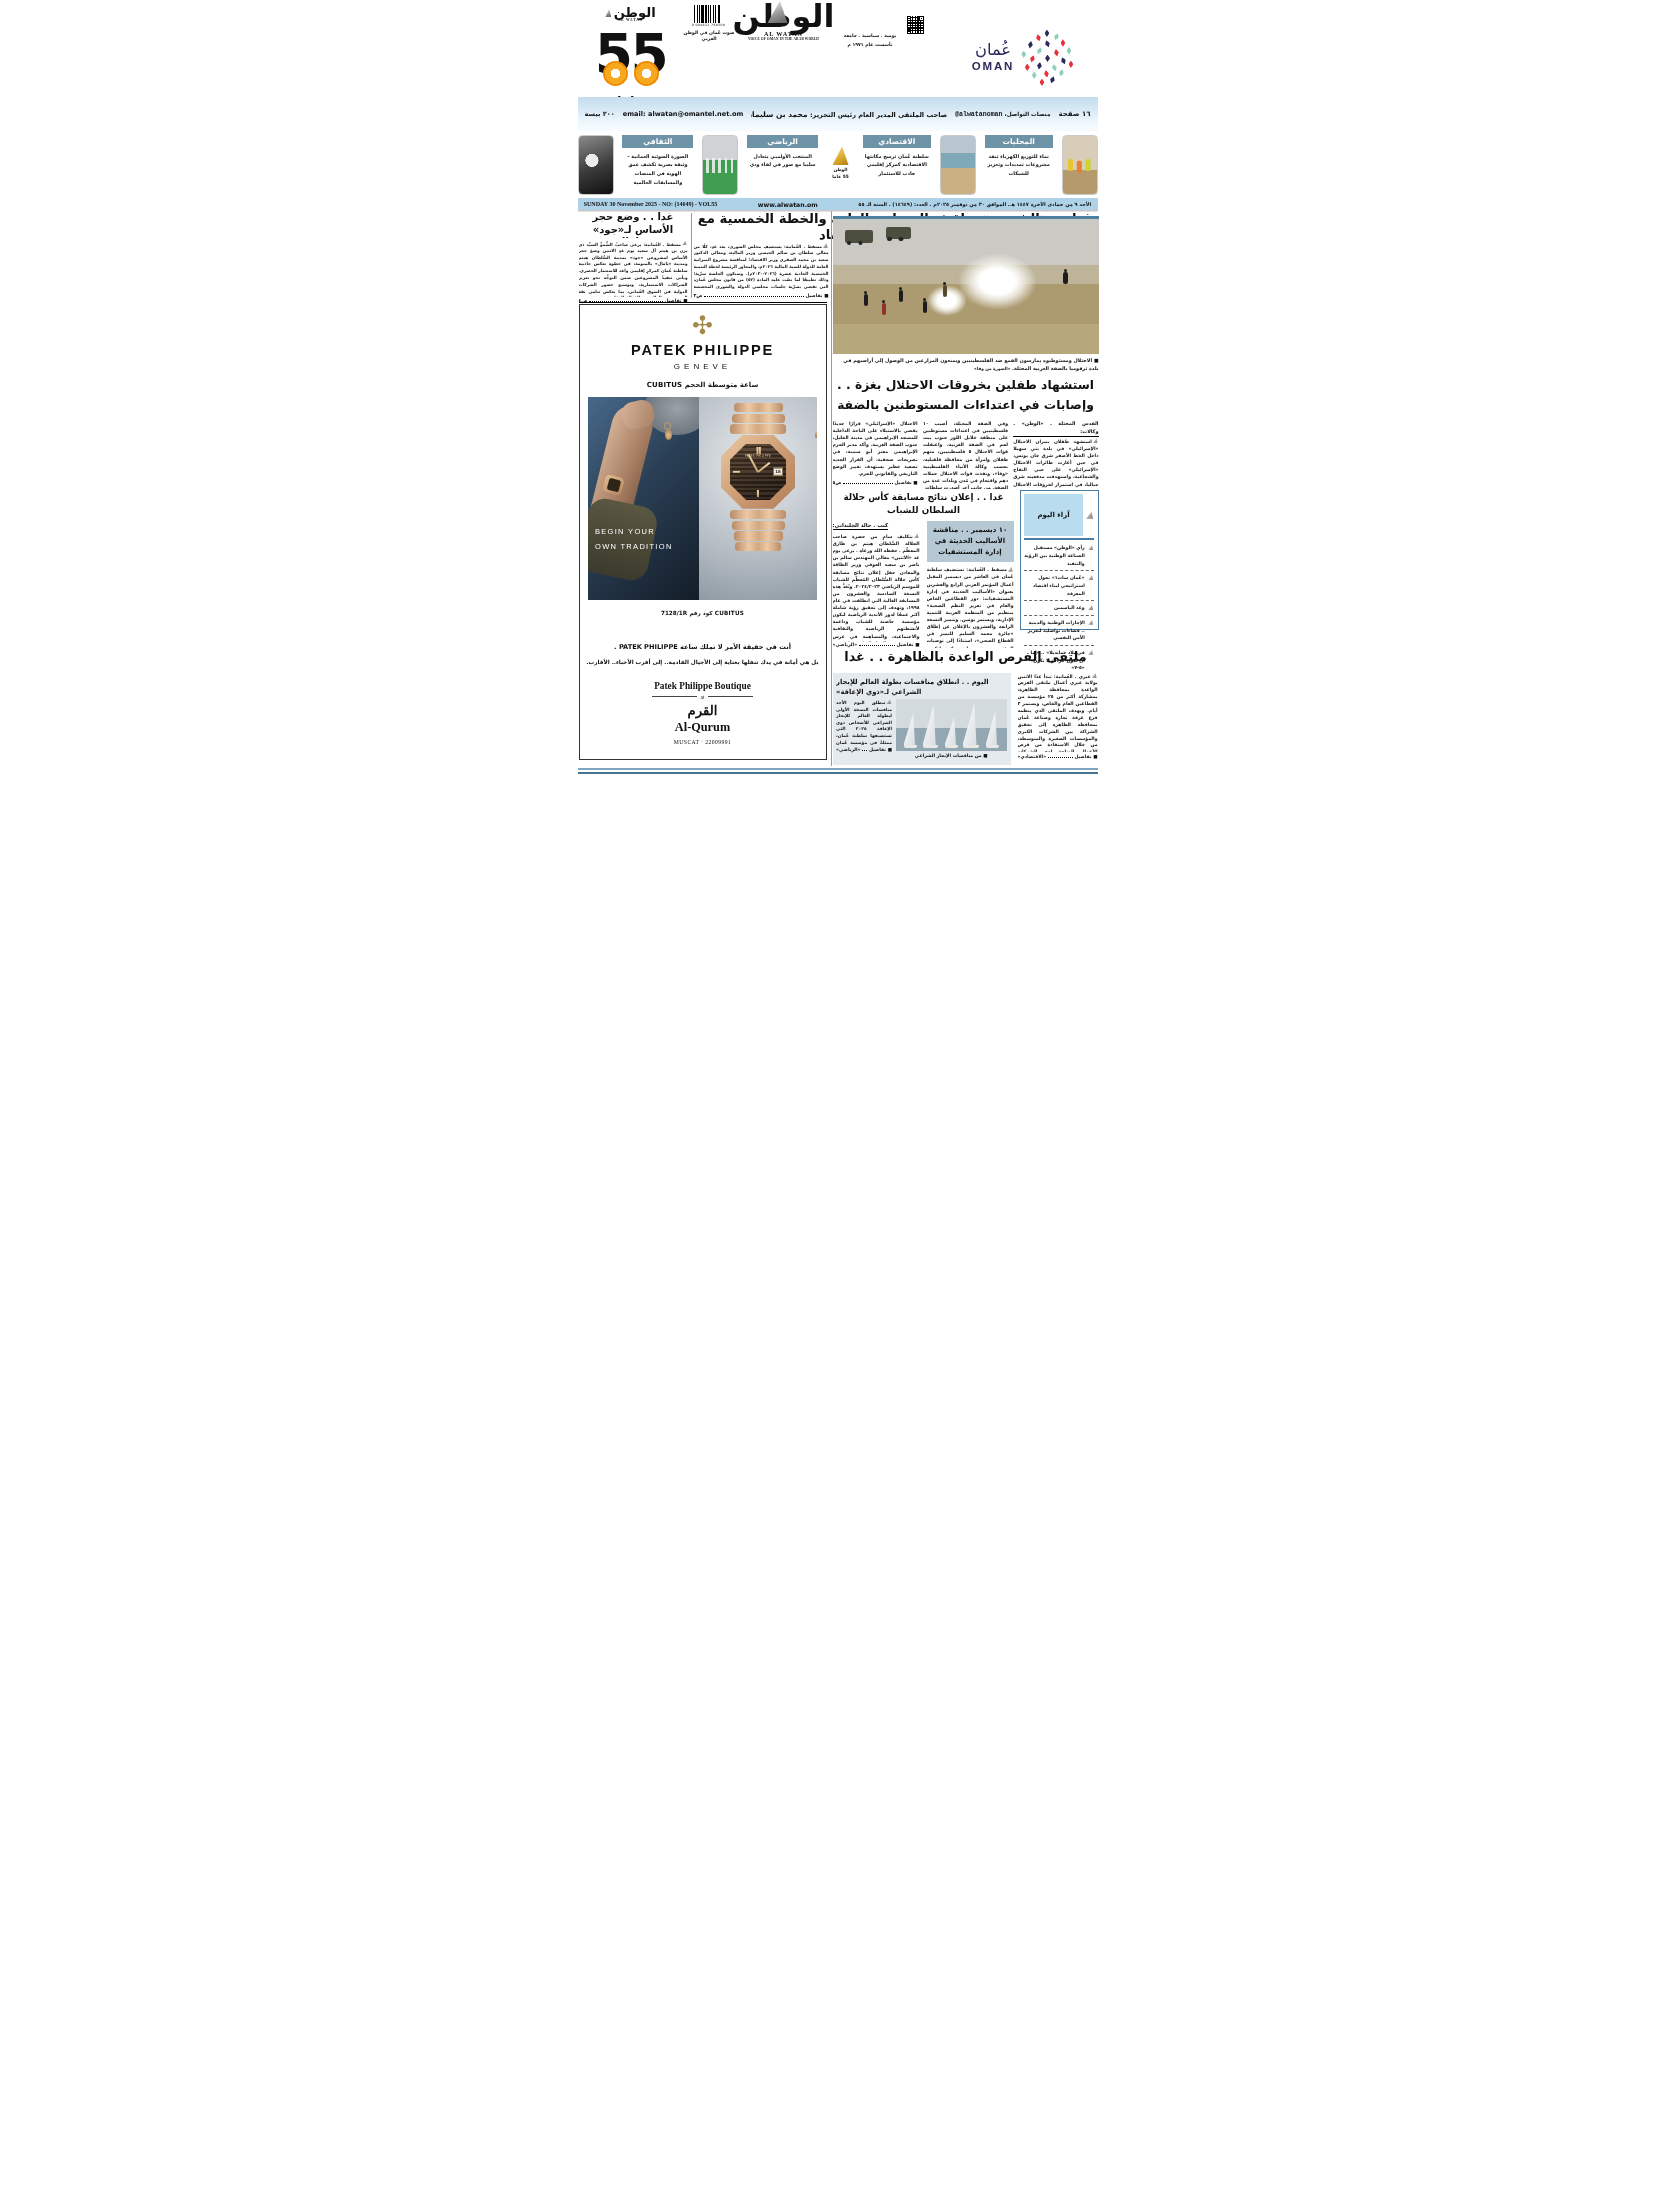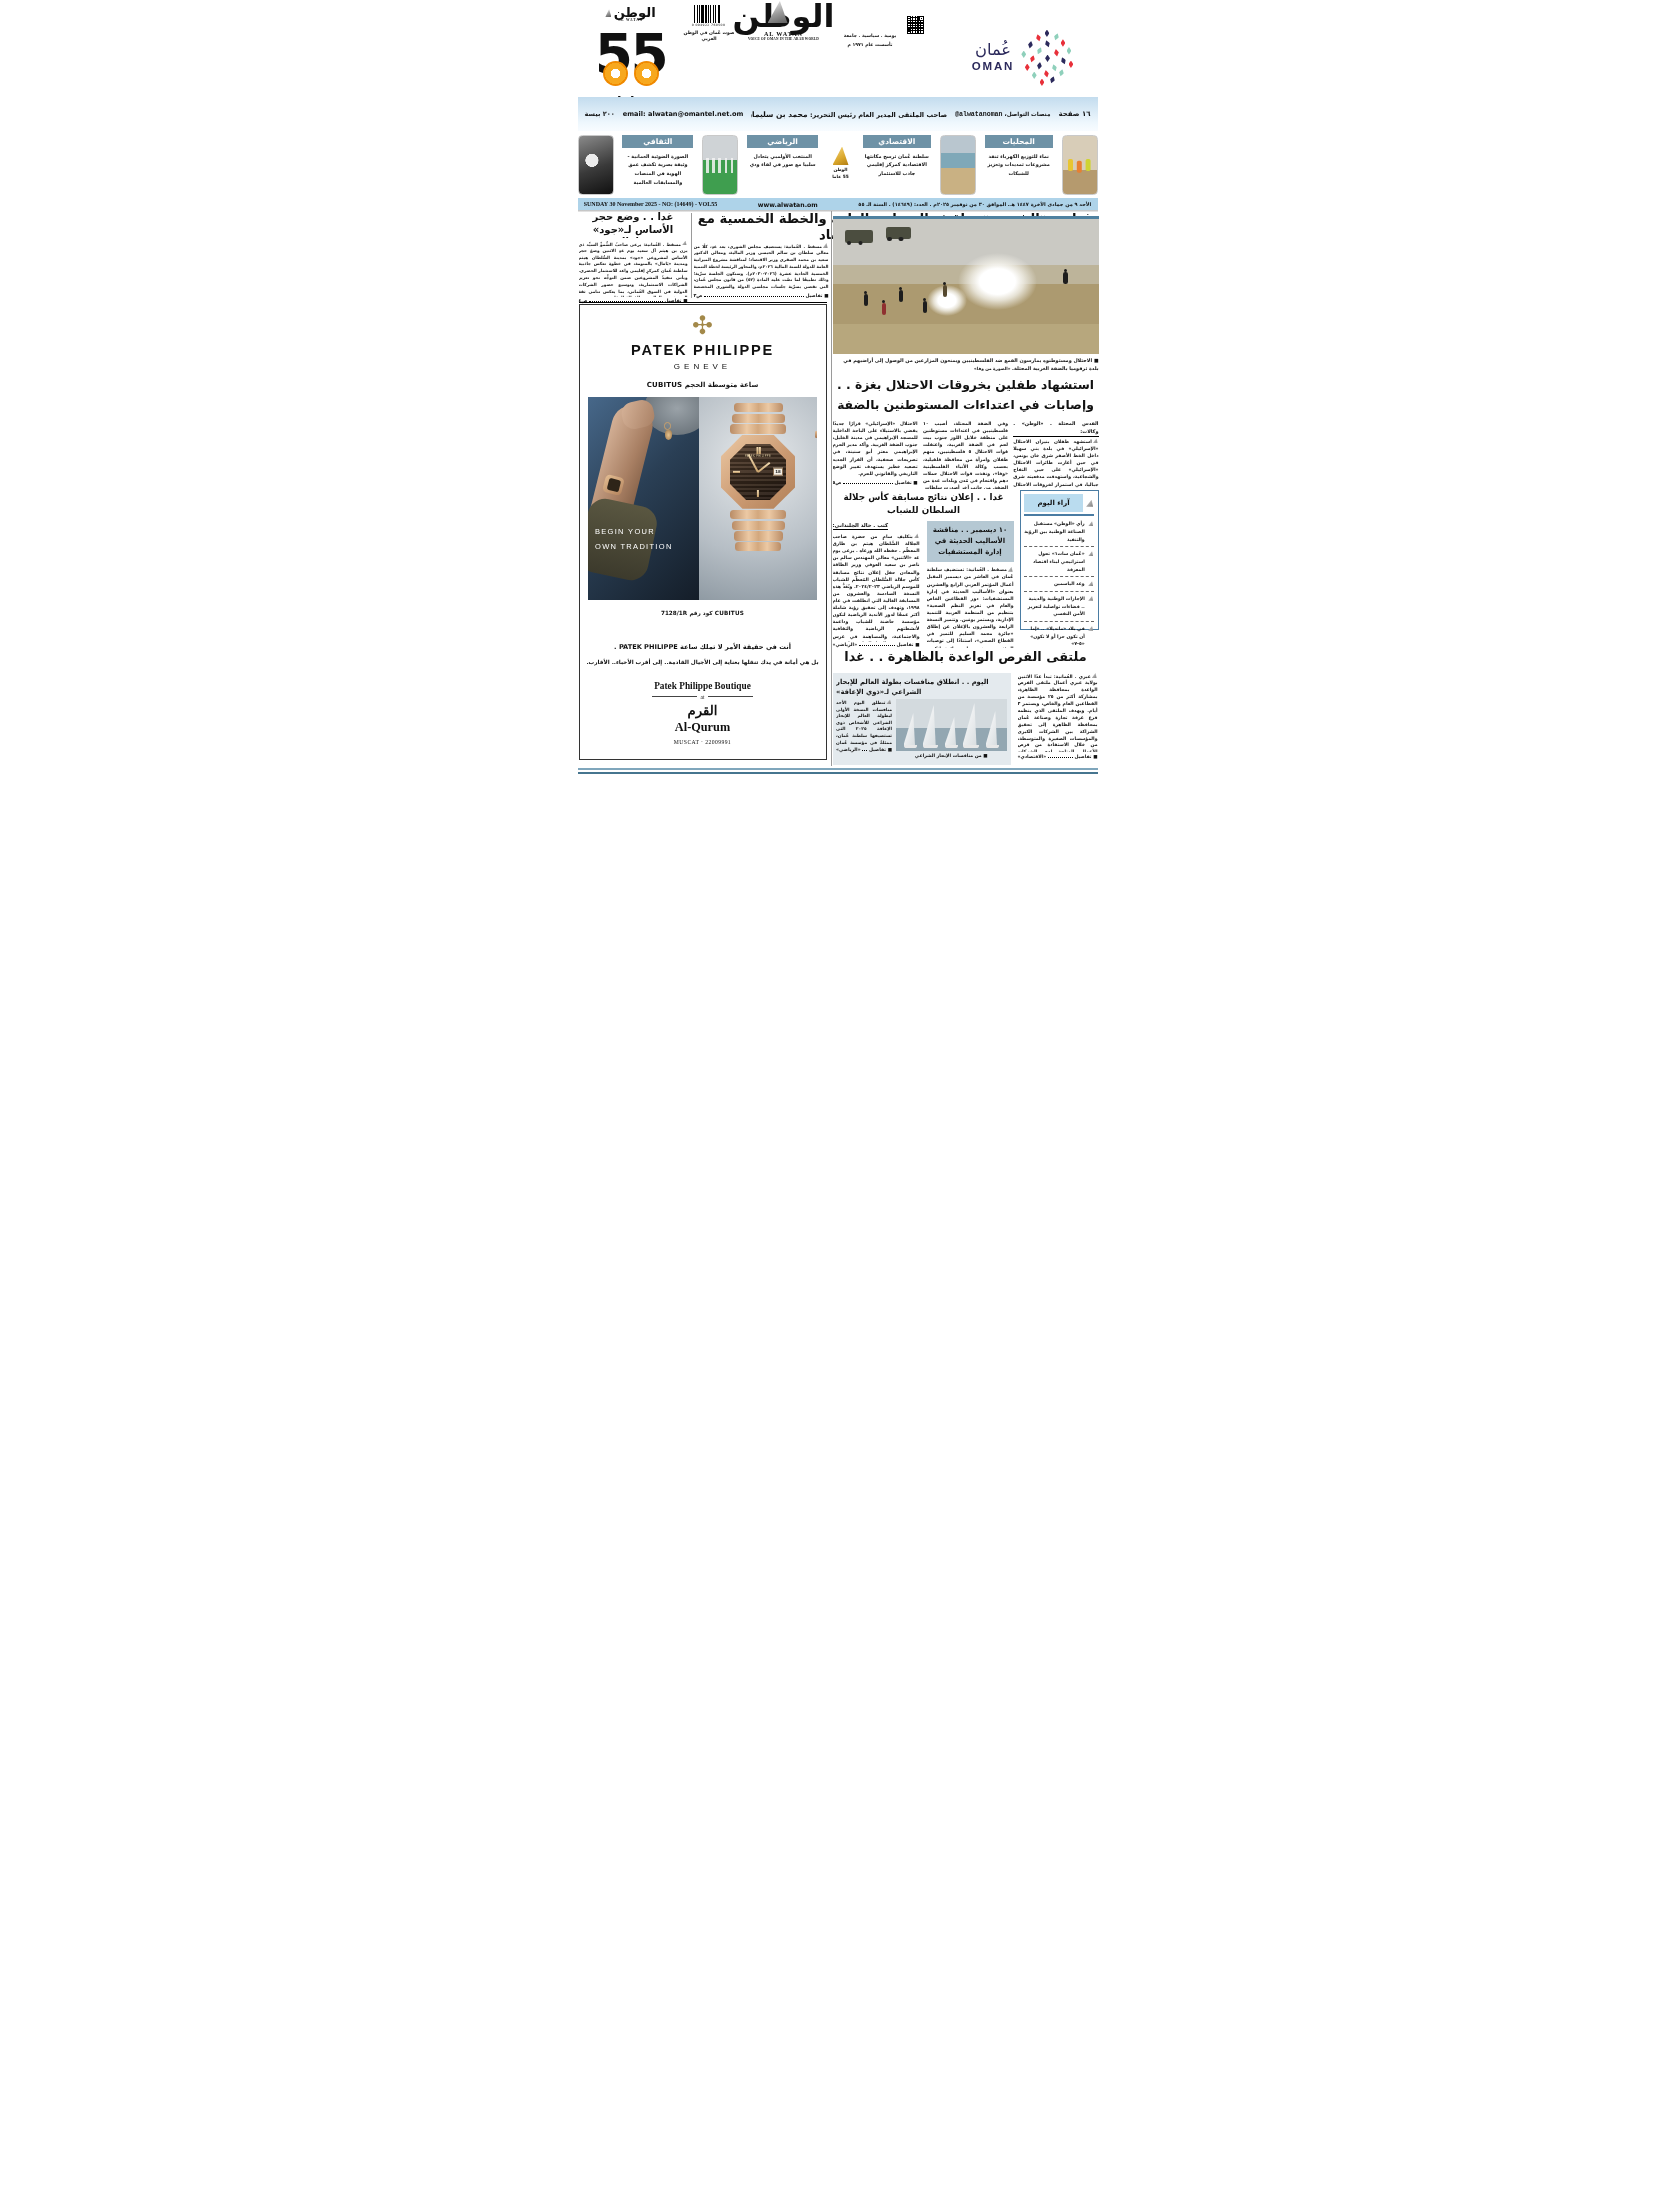--- a/index.html
+++ b/index.html
@@ -117,21 +117,21 @@
   .gaza-head{left:279px;top:376px;width:266px;text-align:center;direction:rtl;font-weight:900;
      font-size:12.3px;line-height:1.6;max-height:42px;overflow:hidden;}
   .gaza-cols{left:279px;top:420px;width:266px;height:69px;display:flex;direction:rtl;gap:5.3px;overflow:hidden;}
   .gaza-col{flex:1;font-size:4.6px;font-weight:700;line-height:1.55;direction:rtl;text-align:justify;}
   .dateline{font-size:4.9px;font-weight:900;border-bottom:0.9px solid #000;display:inline-block;padding-bottom:0.4px;margin-bottom:1.3px;}
 
   
   .opinions{left:466px;top:490px;width:79px;height:140px;border:1.1px solid #4a7ca3;background:#fff;
             box-sizing:border-box;padding:3.1px 3.5px;direction:rtl;}
   .op-head{display:flex;align-items:center;gap:2.2px;}
-  .op-title{flex:1;background:#badcef;font-size:7px;font-weight:900;text-align:center;padding:5px 0;}
+  .op-title{flex:1;background:#badcef;font-size:7px;font-weight:900;text-align:center;padding:17px 0;}
   .op-rule{height:1.3px;background:#4a7ca3;margin:2.2px 0 1.8px;}
   .op-item{display:flex;gap:2.6px;align-items:flex-start;padding:3.1px 0;font-size:4.6px;font-weight:800;
            line-height:1.65;border-bottom:0.7px dashed #666;}
   .op-item:last-child{border-bottom:none;}
   .op-item .sailico{flex:none;margin-top:0.9px;}
 
   
   .youth-head{left:279px;top:491px;width:182px;text-align:center;direction:rtl;font-size:8.8px;
       font-weight:900;line-height:1.45;max-height:27px;overflow:hidden;}
   .youth-col{left:279px;top:521px;width:87px;}

